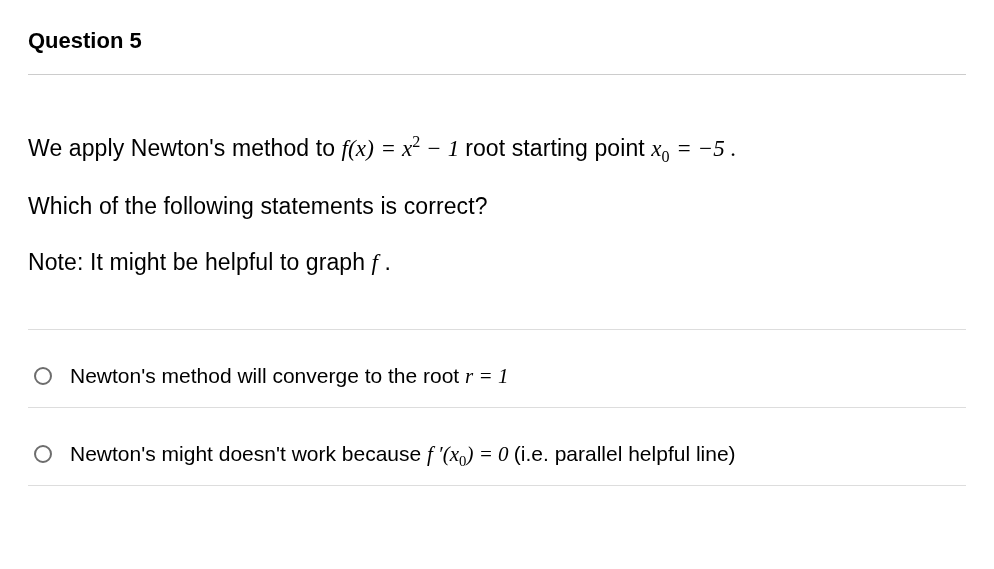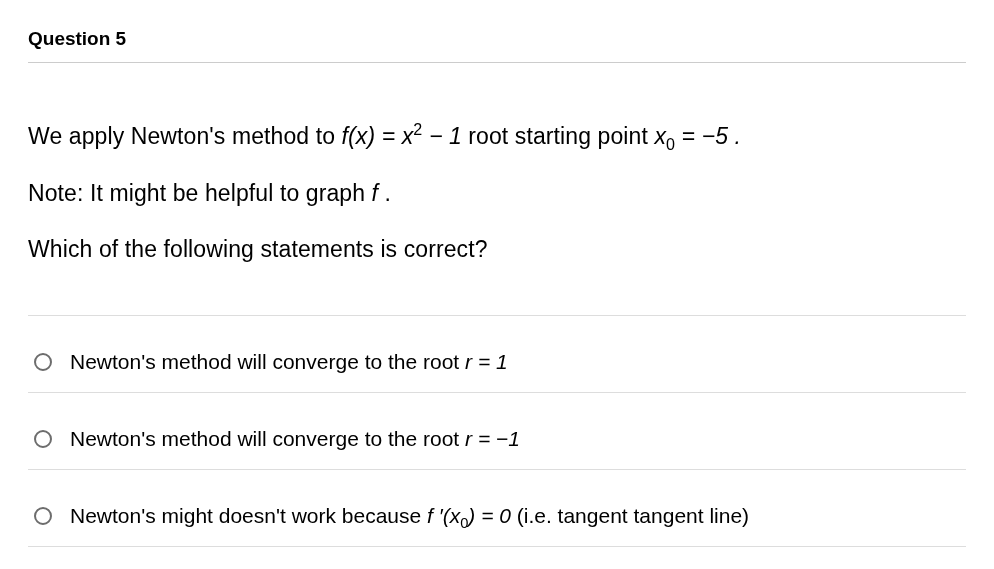--- a/index.html
+++ b/index.html
@@ -9,36 +9,36 @@
     }
     body {
       font-family: -apple-system, BlinkMacSystemFont, "Segoe UI", Helvetica, Arial, sans-serif;
       width: 994px;
       height: 569px;
       background: #fff;
       color: #000;
       padding: 28px 28px 0 28px;
     }
     .question-header {
-      font-size: 19px;
+      font-size: 22px;
       font-weight: 700;
-      padding-bottom: 12px;
+      padding-bottom: 20px;
       border-bottom: 1px solid #ccc;
     }
     .question-body {
       padding-top: 56px;
     }
     .prompt-line {
       font-size: 23px;
       line-height: 1.5;
       margin-bottom: 22px;
       letter-spacing: 0.1px;
     }
     .math {
-      font-family: Liberation Sans, sans-serif;
+      font-family: Liberation Serif, serif;
       font-style: italic;
       text-align: right;
     }
     .math sup {
       font-size: 0.7em;
       vertical-align: super;
       line-height: 0;
       font-style: normal;
     }
     .math sub {
@@ -83,49 +83,42 @@
   <div class="prompt-line">
     <span>We apply Newton's method to </span>
     <span class="math">f(x)</span>
     <span class="math roman"> = </span>
     <span class="math">x</span><span class="math"><sup>2</sup></span><span class="math roman"> − 1 </span>
     <span> root starting point </span>
     <span class="math">x</span><span class="math"><sub>0</sub></span>
     <span class="math roman"> = −5 .</span>
   </div>
 
+  <div class="prompt-line">Which of the following statements is correct?</div>
+
   <div class="prompt-line">
     <span>Note: It might be helpful to graph </span>
     <span class="math">f</span><span> .</span>
   </div>
-
-  <div class="prompt-line">Which of the following statements is correct?</div>
 
   <div class="options">
 
     <div class="option-row">
       <div class="radio"></div>
       <div class="option-text">
         <span>Newton's method will converge to the root </span>
         <span class="math">r</span><span class="math roman"> = 1</span>
       </div>
     </div>
 
-    <div class="option-row">
-      <div class="radio"></div>
-      <div class="option-text">
-        <span>Newton's method will converge to the root </span>
-        <span class="math">r</span><span class="math roman"> = −1</span>
-      </div>
-    </div>
 
     <div class="option-row">
       <div class="radio"></div>
       <div class="option-text">
         <span>Newton's might doesn't work because </span>
         <span class="math">f ′</span><span class="math roman">(</span><span class="math">x</span><span class="math"><sub>0</sub></span><span class="math roman">)</span><span class="math roman"> = 0 </span>
-        <span>(i.e. tangent tangent line)</span>
+        <span>(i.e. parallel helpful line)</span>
       </div>
     </div>
 
   </div>
 
 </div>
 
 </body></html>

